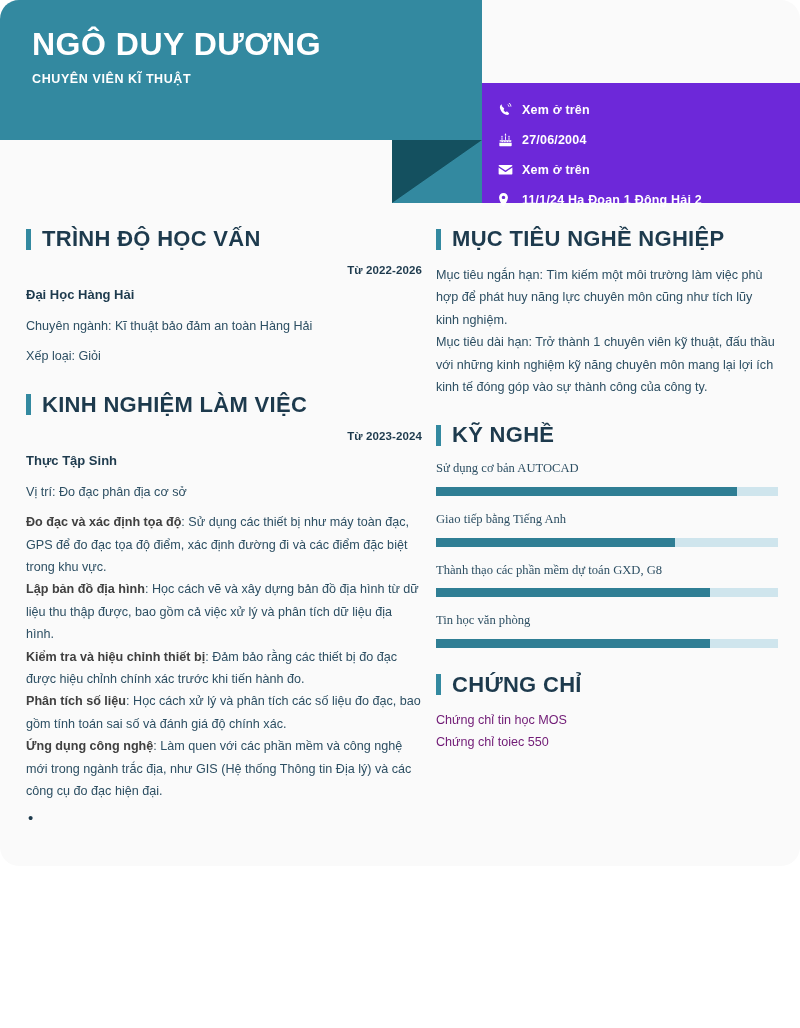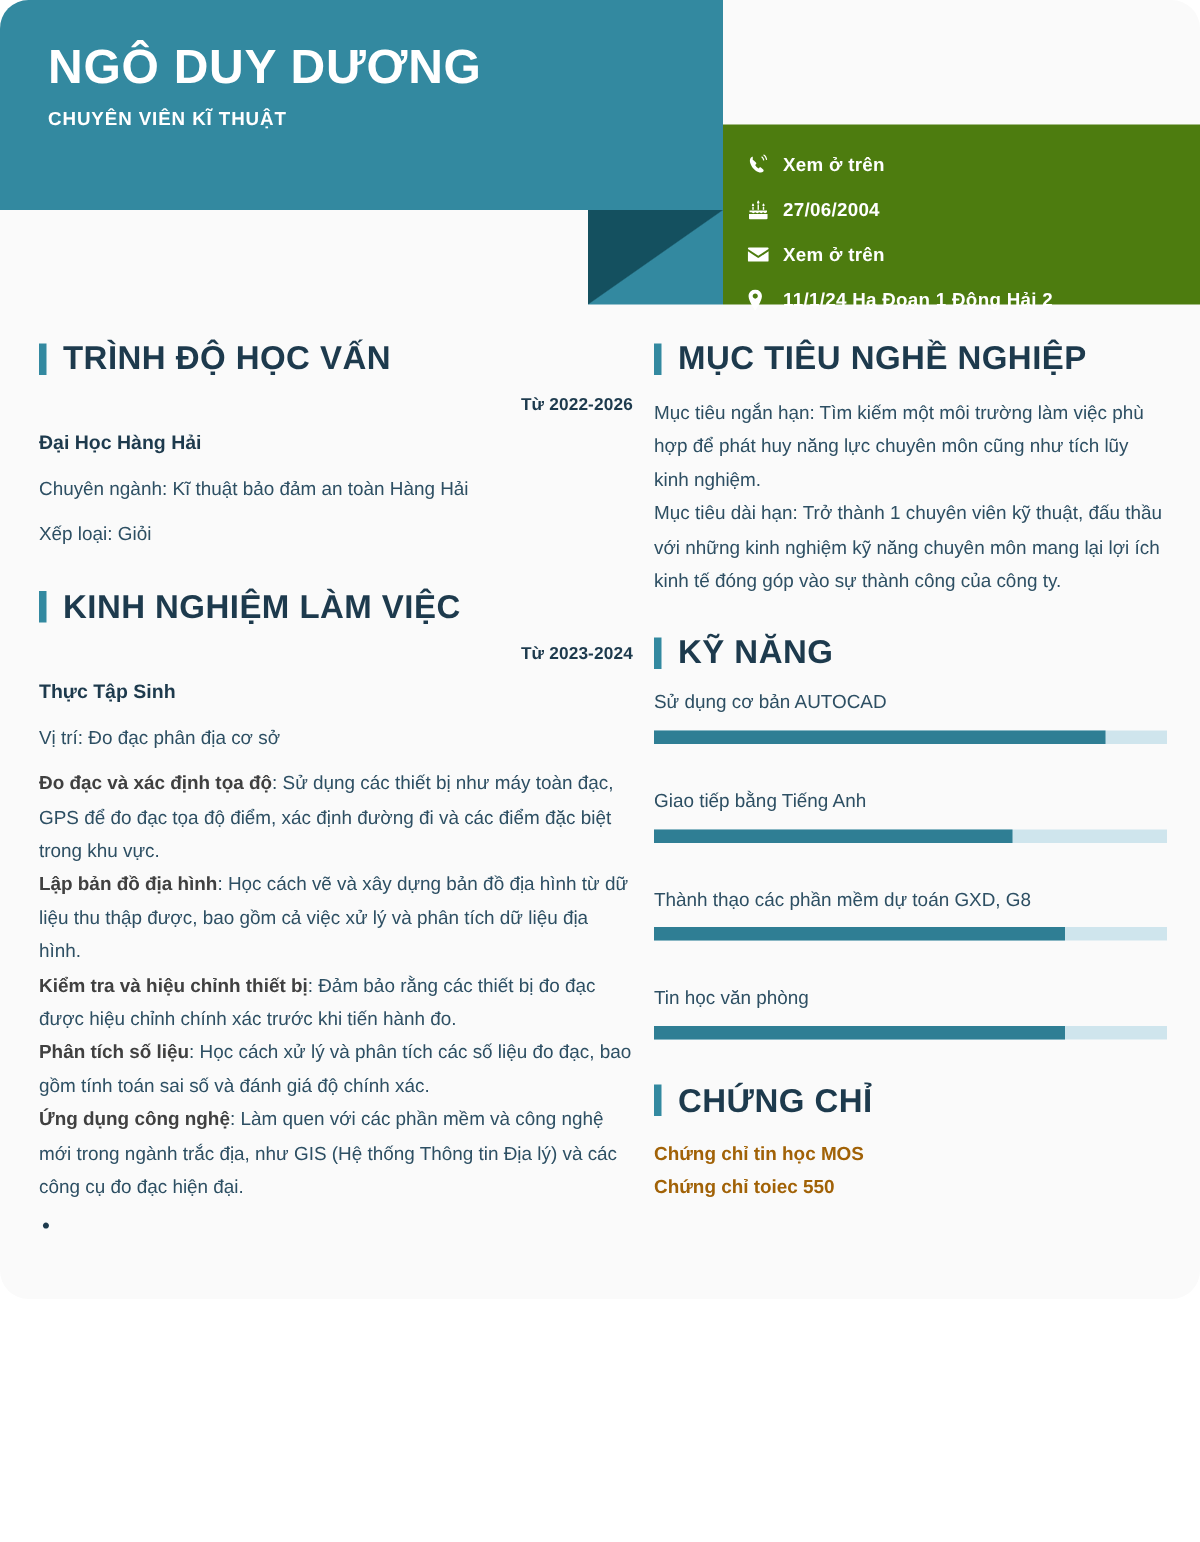--- a/index.html
+++ b/index.html
@@ -53,21 +53,21 @@
     left: 392px; top: 140px;
     width: 90px; height: 63px;
     background: linear-gradient(to bottom right, #14505f 0%, #14505f 49.6%, #3389a0 50.4%, #3389a0 100%);
   }
 
   
   .contact-panel {
     position: absolute;
     left: 482px; top: 83px;
     width: 318px; height: 120px;
-    background: #4d7c0f;
+    background: #6d28d9;
     padding: 12px 0 0 16px;
   }
   .contact-row {
     display: flex;
     align-items: center;
     height: 30px;
     color: #ffffff;
     font-size: 12.5px;
     font-weight: bold;
     letter-spacing: 0.2px;
@@ -152,21 +152,21 @@
   .empty-bullet::before {
     content: "•";
     position: absolute;
     left: 2px;
     color: #1d3a4d;
     font-size: 15px;
     line-height: 1.5;
   }
 
   
-  .skill { margin-bottom: 30px; }
+  .skill { margin-bottom: 15px; font-family: Liberation Serif, serif; }
   .skill-label {
     font-size: 12.6px;
     color: #2d4f63;
     margin-bottom: 9px;
     line-height: 1.4;
   }
   .skill-track {
     position: relative;
     width: 100%;
     height: 9px;
@@ -175,23 +175,22 @@
   .skill-fill {
     position: absolute;
     left: 0; top: 0;
     height: 9px;
     background: #2f7e94;
   }
 
   
   .cert-line {
     font-size: 12.6px;
-    color: #a16207;
+    color: #701a75;
     line-height: 1.72;
-    font-weight: bold;
   }
 
   
   .footer-band {
     position: absolute;
     left: 0; top: 948px;
     width: 800px; height: 52px;
     background: #3389a0;
   }
   .watermark {
@@ -313,21 +312,21 @@
         <span class="sec-bar"></span>
         <span class="sec-title">MỤC TIÊU NGHỀ NGHIỆP</span>
       </div>
       <div class="body-text tight">Mục tiêu ngắn hạn: Tìm kiếm một môi trường làm việc phù hợp để phát huy năng lực chuyên môn cũng như tích lũy kinh nghiệm.</div>
       <div class="body-text tight">Mục tiêu dài hạn: Trở thành 1 chuyên viên kỹ thuật, đấu thầu với những kinh nghiệm kỹ năng chuyên môn mang lại lợi ích kinh tế đóng góp vào sự thành công của công ty.</div>
     </div>
 
     <div class="section">
       <div class="sec-head">
         <span class="sec-bar"></span>
-        <span class="sec-title">KỸ NĂNG</span>
+        <span class="sec-title">KỸ NGHỀ</span>
       </div>
 
       <div class="skill">
         <div class="skill-label">Sử dụng cơ bản AUTOCAD</div>
         <div class="skill-track">
           <div class="skill-fill" style="width: 88%;"></div>
         </div>
       </div>
 
       <div class="skill">

